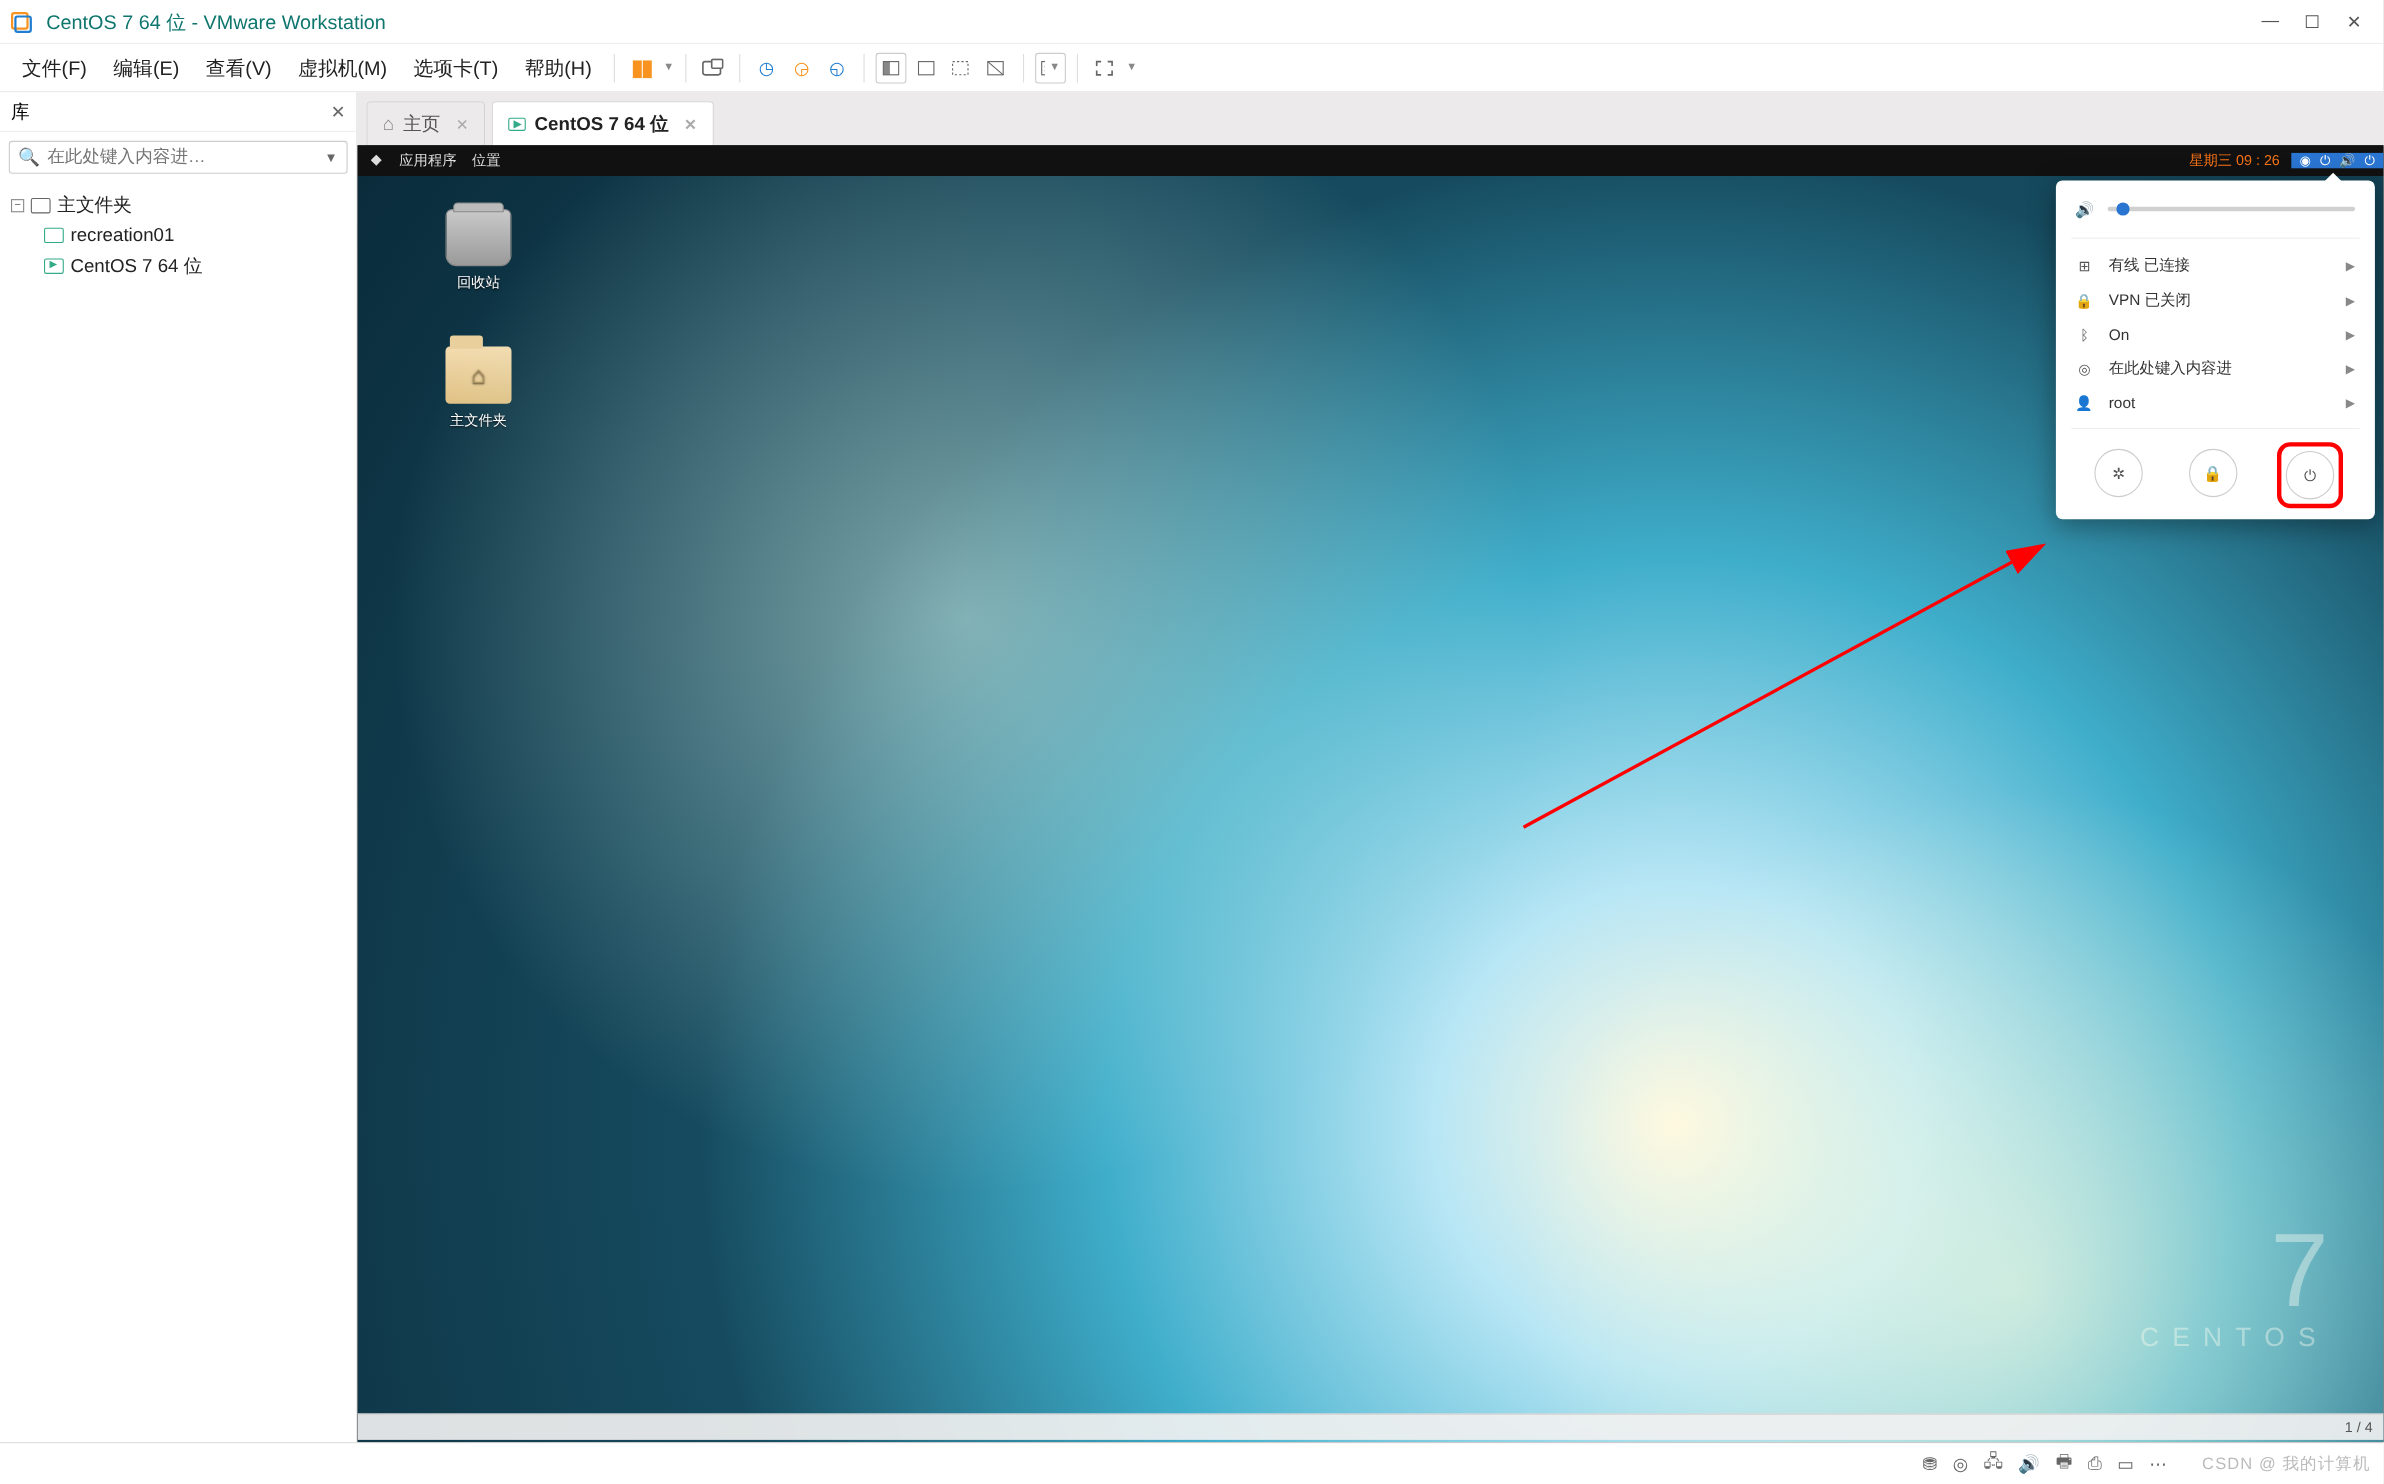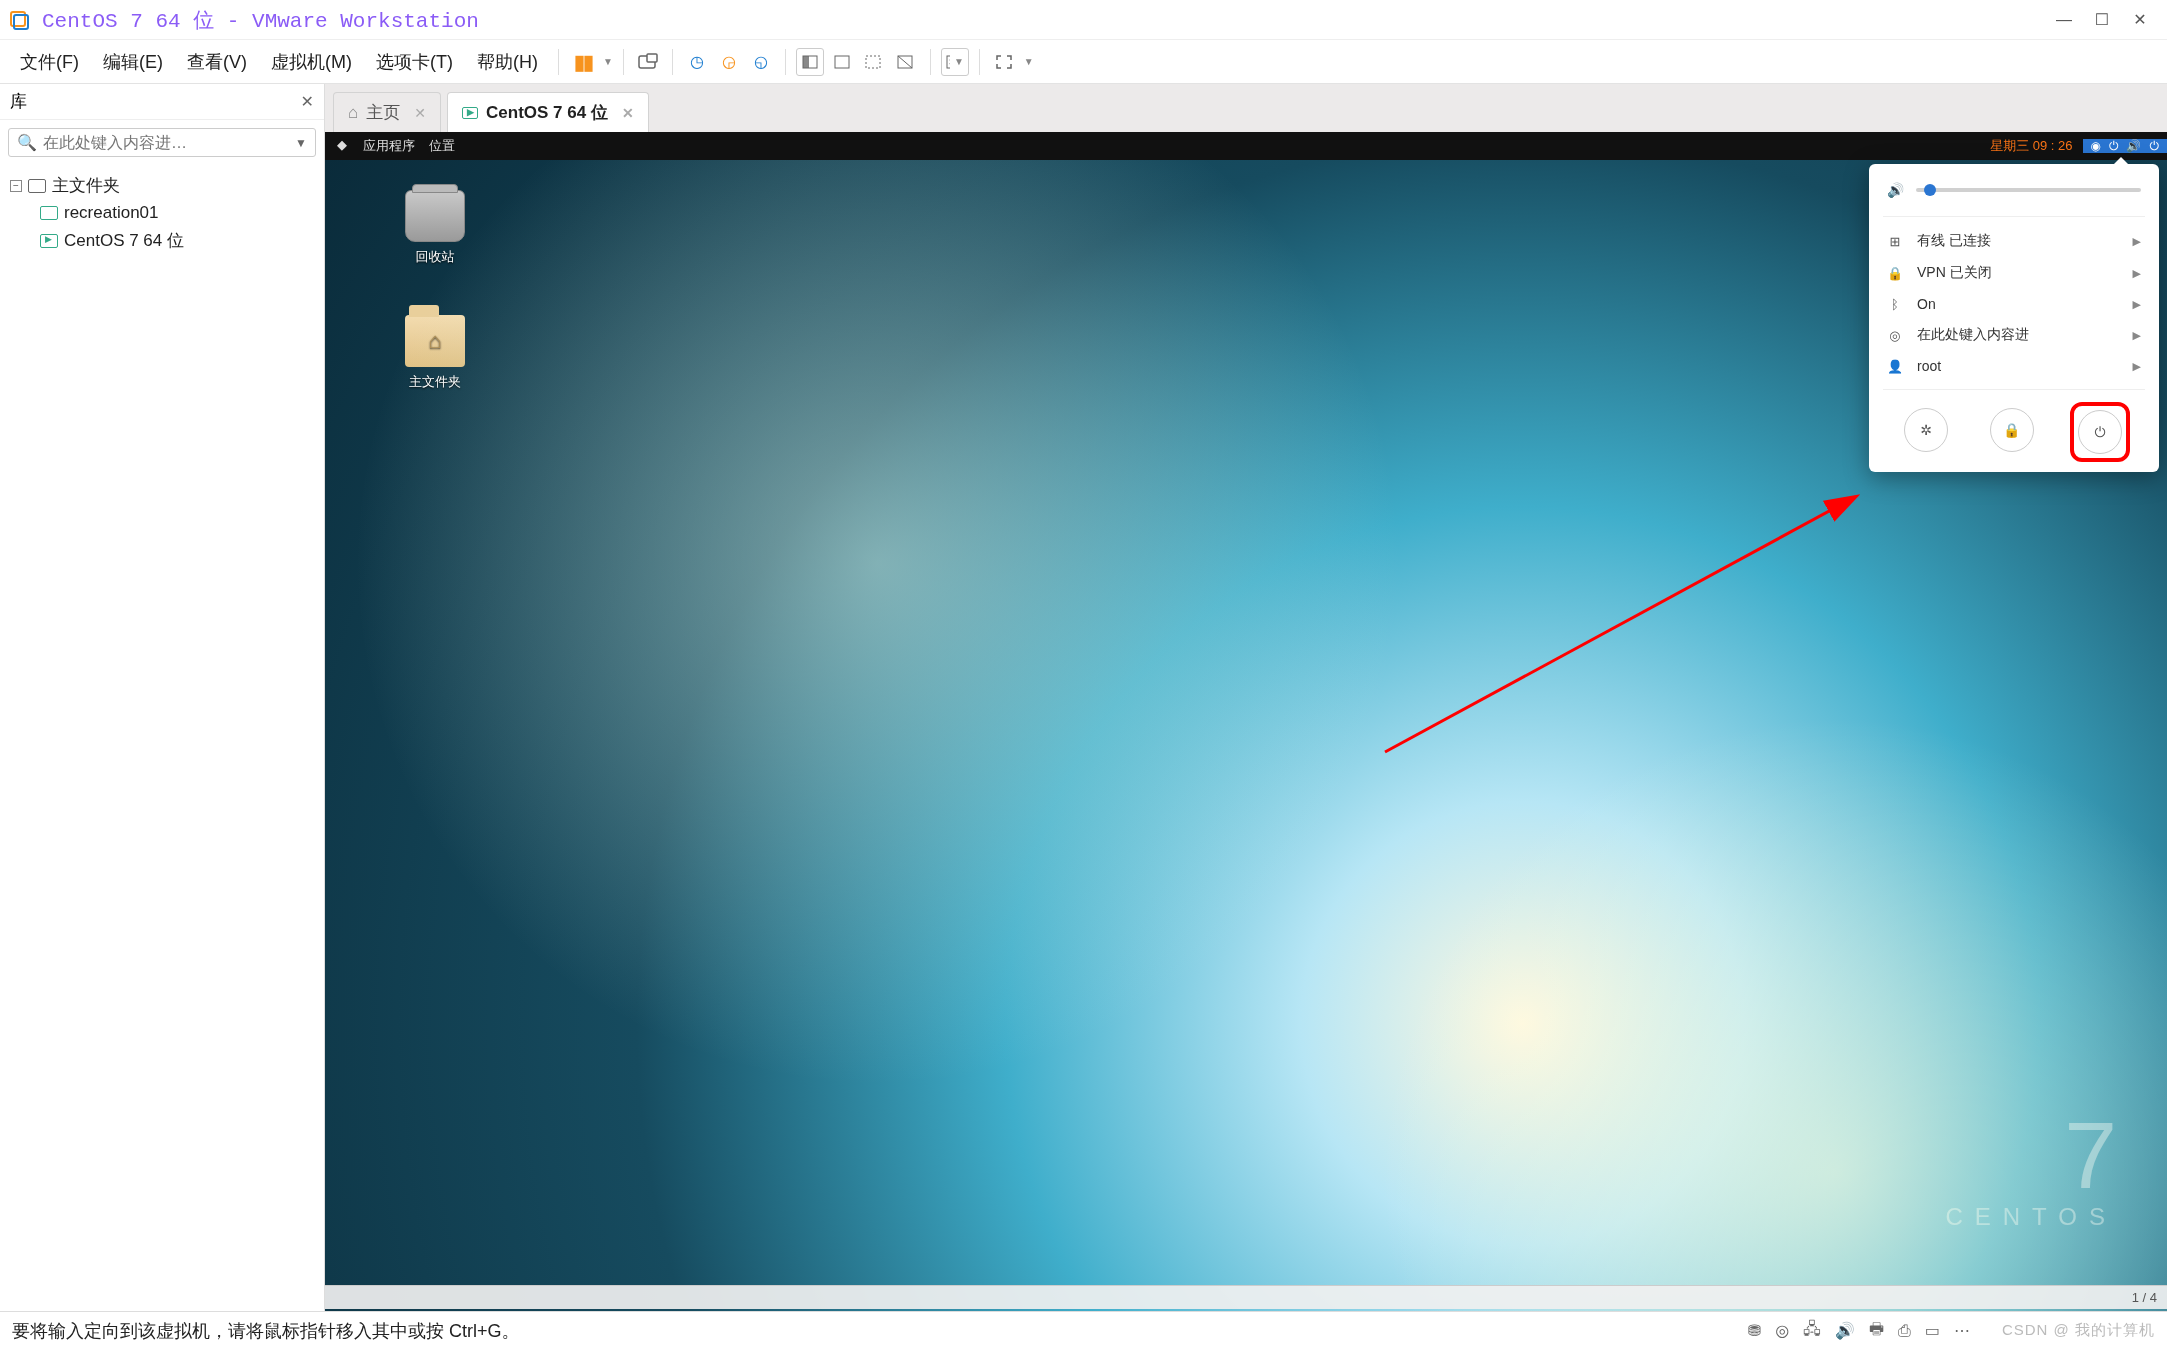--- a/index.html
+++ b/index.html
@@ -2,21 +2,21 @@
 <html><head>
 <meta charset="utf-8">
 <style>
 * { margin: 0; padding: 0; box-sizing: border-box; font-family: "Microsoft YaHei", "Segoe UI", Arial, sans-serif; }
 html, body { width: 100%; height: 100%; background: #fff; overflow: hidden; }
 .app { display: flex; flex-direction: column; width: 2167px; height: 1349px; transform-origin: top left; }
 
 
 .titlebar { height: 40px; display: flex; align-items: center; padding: 0 8px; border-bottom: 1px solid #eee; }
 .titlebar .logo { width: 22px; height: 22px; margin-right: 12px; display:flex; align-items:center; justify-content:center;}
-.titlebar .title { font-size: 21px; color: #8b5cf6; font-family: Liberation Mono, monospace; }
+.titlebar .title { font-size: 18px; color: #0f766e; }
 .titlebar .winctl { margin-left: auto; display: flex; gap: 20px; padding-right: 10px; }
 .titlebar .winctl span { width: 18px; height: 18px; display:flex; align-items:center; justify-content:center; color:#555;}
 
 
 .menubar { height: 44px; display: flex; align-items: center; padding: 0 10px; gap: 4px; border-bottom: 1px solid #e3e3e3; }
 .menubar .menuitem { padding: 4px 10px; font-size: 18px; color: #222; cursor: default; }
 .menubar .sep { width: 1px; height: 26px; background: #ddd; margin: 0 6px; }
 .menubar .tool { width: 28px; height: 28px; display:flex; align-items:center; justify-content:center; color:#555; }
 .menubar .pause { color: #f7931e; font-size: 20px; font-weight:bold; letter-spacing: -2px;}
 .menubar .dropdown-arrow { font-size: 10px; color: #888; margin-left: 2px; }
@@ -321,21 +321,20 @@
         </svg>
 
         <div class="vm-footer">
           <span>1 / 4</span>
         </div>
       </div>
     </div>
   </div>
 
   <div class="hoststatus">
-    <span>要将输入定向到该虚拟机，请将鼠标指针移入其中或按 Ctrl+G。</span>
     <div class="icons">
       <span>⛃</span>
       <span>◎</span>
       <span>🖧</span>
       <span>🔊</span>
       <span>🖶</span>
       <span>⎙</span>
       <span>▭</span>
       <span>⋯</span>
       <span class="wm">CSDN @ 我的计算机</span>

